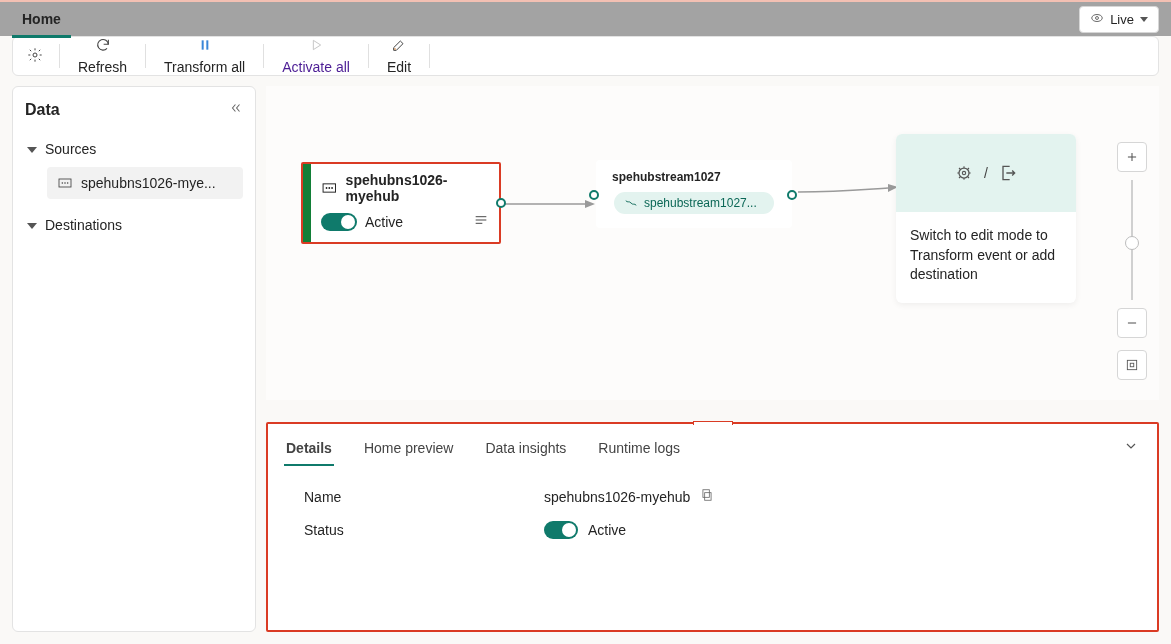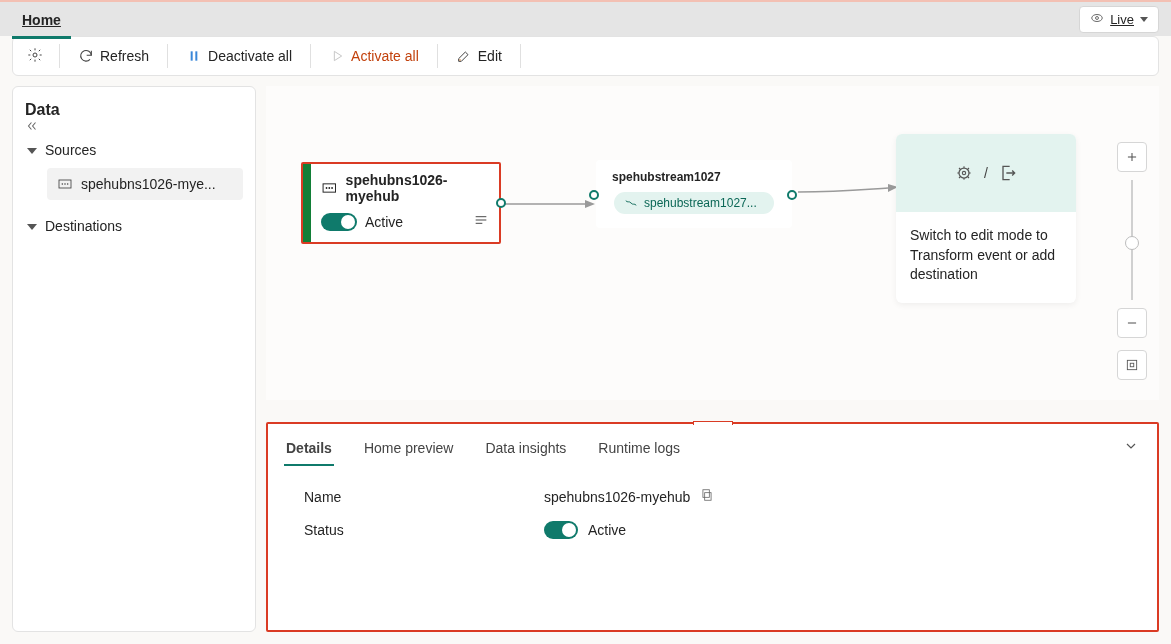--- a/index.html
+++ b/index.html
@@ -11,26 +11,25 @@
     width: 1171px;
     height: 644px;
     overflow: hidden;
     border-top: 2px solid #f3c0b3;
     position: relative;
   }
 
   
   .tabbar {
     display: flex;
-    align-items: flex-start;
+    align-items: center;
     padding: 4px 12px 0 12px;
     height: 34px;
-    background: #e5e5e5;
+    background: #a3a3a3;
     justify-content: space-between;
-    text-decoration: underline;
   }
   .tab-left { display: flex; align-items: flex-end; }
   .tab {
     padding: 6px 10px 8px;
     cursor: pointer;
     font-size: 14px;
   }
   .tab.active {
     font-weight: 600;
     border-bottom: 3px solid #0f7a6b;
@@ -68,22 +67,23 @@
     height: 40px;
   }
   .toolbar .btn {
     display: flex;
     align-items: center;
     gap: 6px;
     padding: 4px 8px;
     border-radius: 4px;
     cursor: pointer;
     font-size: 14px;
-  }
-  .toolbar .btn.disabled { color: #c2410c; cursor: default; }
+    flex-direction: column;
+  }
+  .toolbar .btn.disabled { color: #4c1d95; cursor: default; }
   .toolbar .sep {
     width: 1px; height: 24px; background: #e0e0e0;
     margin: 0 4px;
   }
   .toolbar svg { width: 16px; height: 16px; }
   .gear-btn { padding: 4px 6px; cursor: pointer; }
 
   
   .main {
     display: flex;
@@ -98,21 +98,21 @@
     background: #fff;
     border: 1px solid #e3e3e3;
     border-radius: 6px;
     padding: 14px 12px;
     flex-shrink: 0;
   }
   .sidepanel-head {
     display: flex;
     justify-content: space-between;
     align-items: flex-start;
-    flex-direction: column;
+    margin-bottom: 16px;
   }
   .sidepanel-head h3 { font-size: 16px; font-weight: 600; }
   .collapse-ico { cursor: pointer; color: #555; }
   .collapse-ico svg { width: 14px; height: 14px; }
   .tree-group {
     display: flex; align-items: center; gap: 8px;
     padding: 6px 2px; cursor: pointer; font-size: 14px;
   }
   .tree-caret {
     width: 0; height: 0;
@@ -402,21 +402,21 @@
         <path d="M20 4v7h-7" fill="none" stroke="#444" stroke-width="1.6"></path>
       </svg>
     <span>Refresh</span>
   </div>
   <div class="sep"></div>
   <div class="btn">
     <svg viewBox="0 0 24 24">
         <rect x="7" y="5" width="3" height="14" fill="#3a87d8"></rect>
         <rect x="14" y="5" width="3" height="14" fill="#3a87d8"></rect>
       </svg>
-    <span>Deactivate all</span>
+    <span>Transform all</span>
   </div>
   <div class="sep"></div>
   <div class="btn disabled">
     <svg viewBox="0 0 24 24">
         <path d="M8 5l11 7-11 7z" fill="none" stroke="#c7c7c7" stroke-width="1.5"></path>
       </svg>
     <span>Activate all</span>
   </div>
   <div class="sep"></div>
   <div class="btn">

